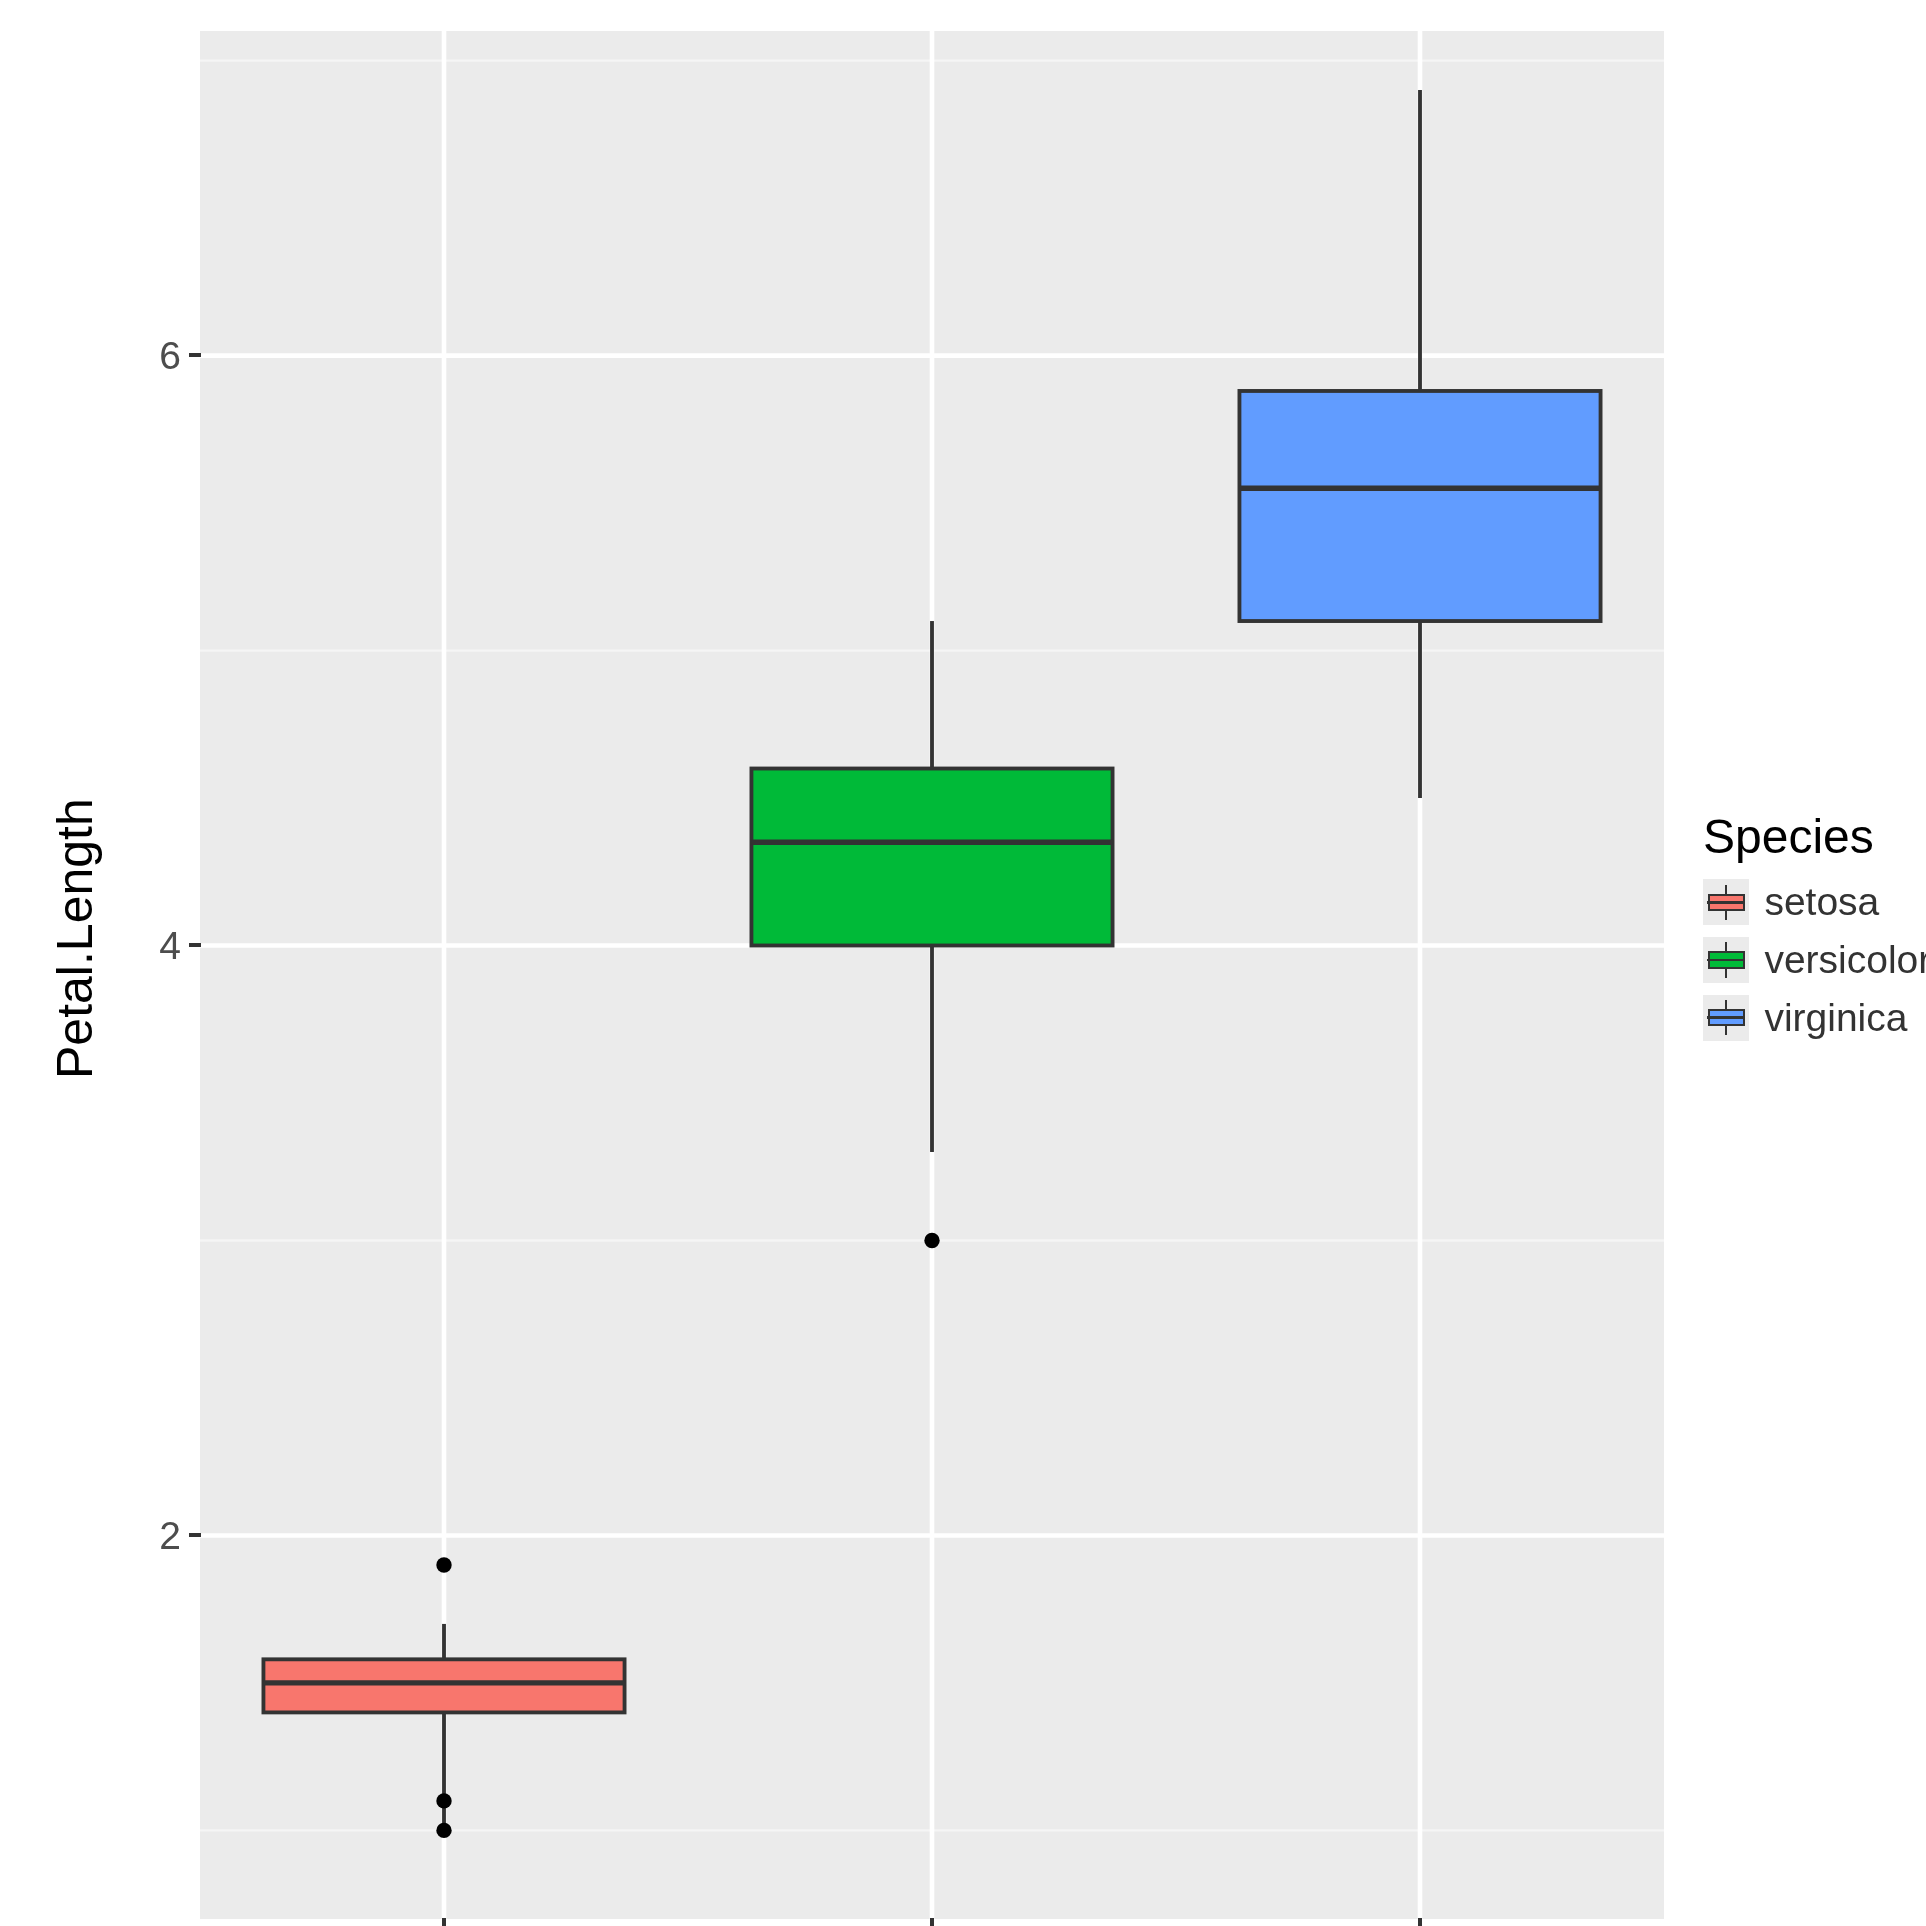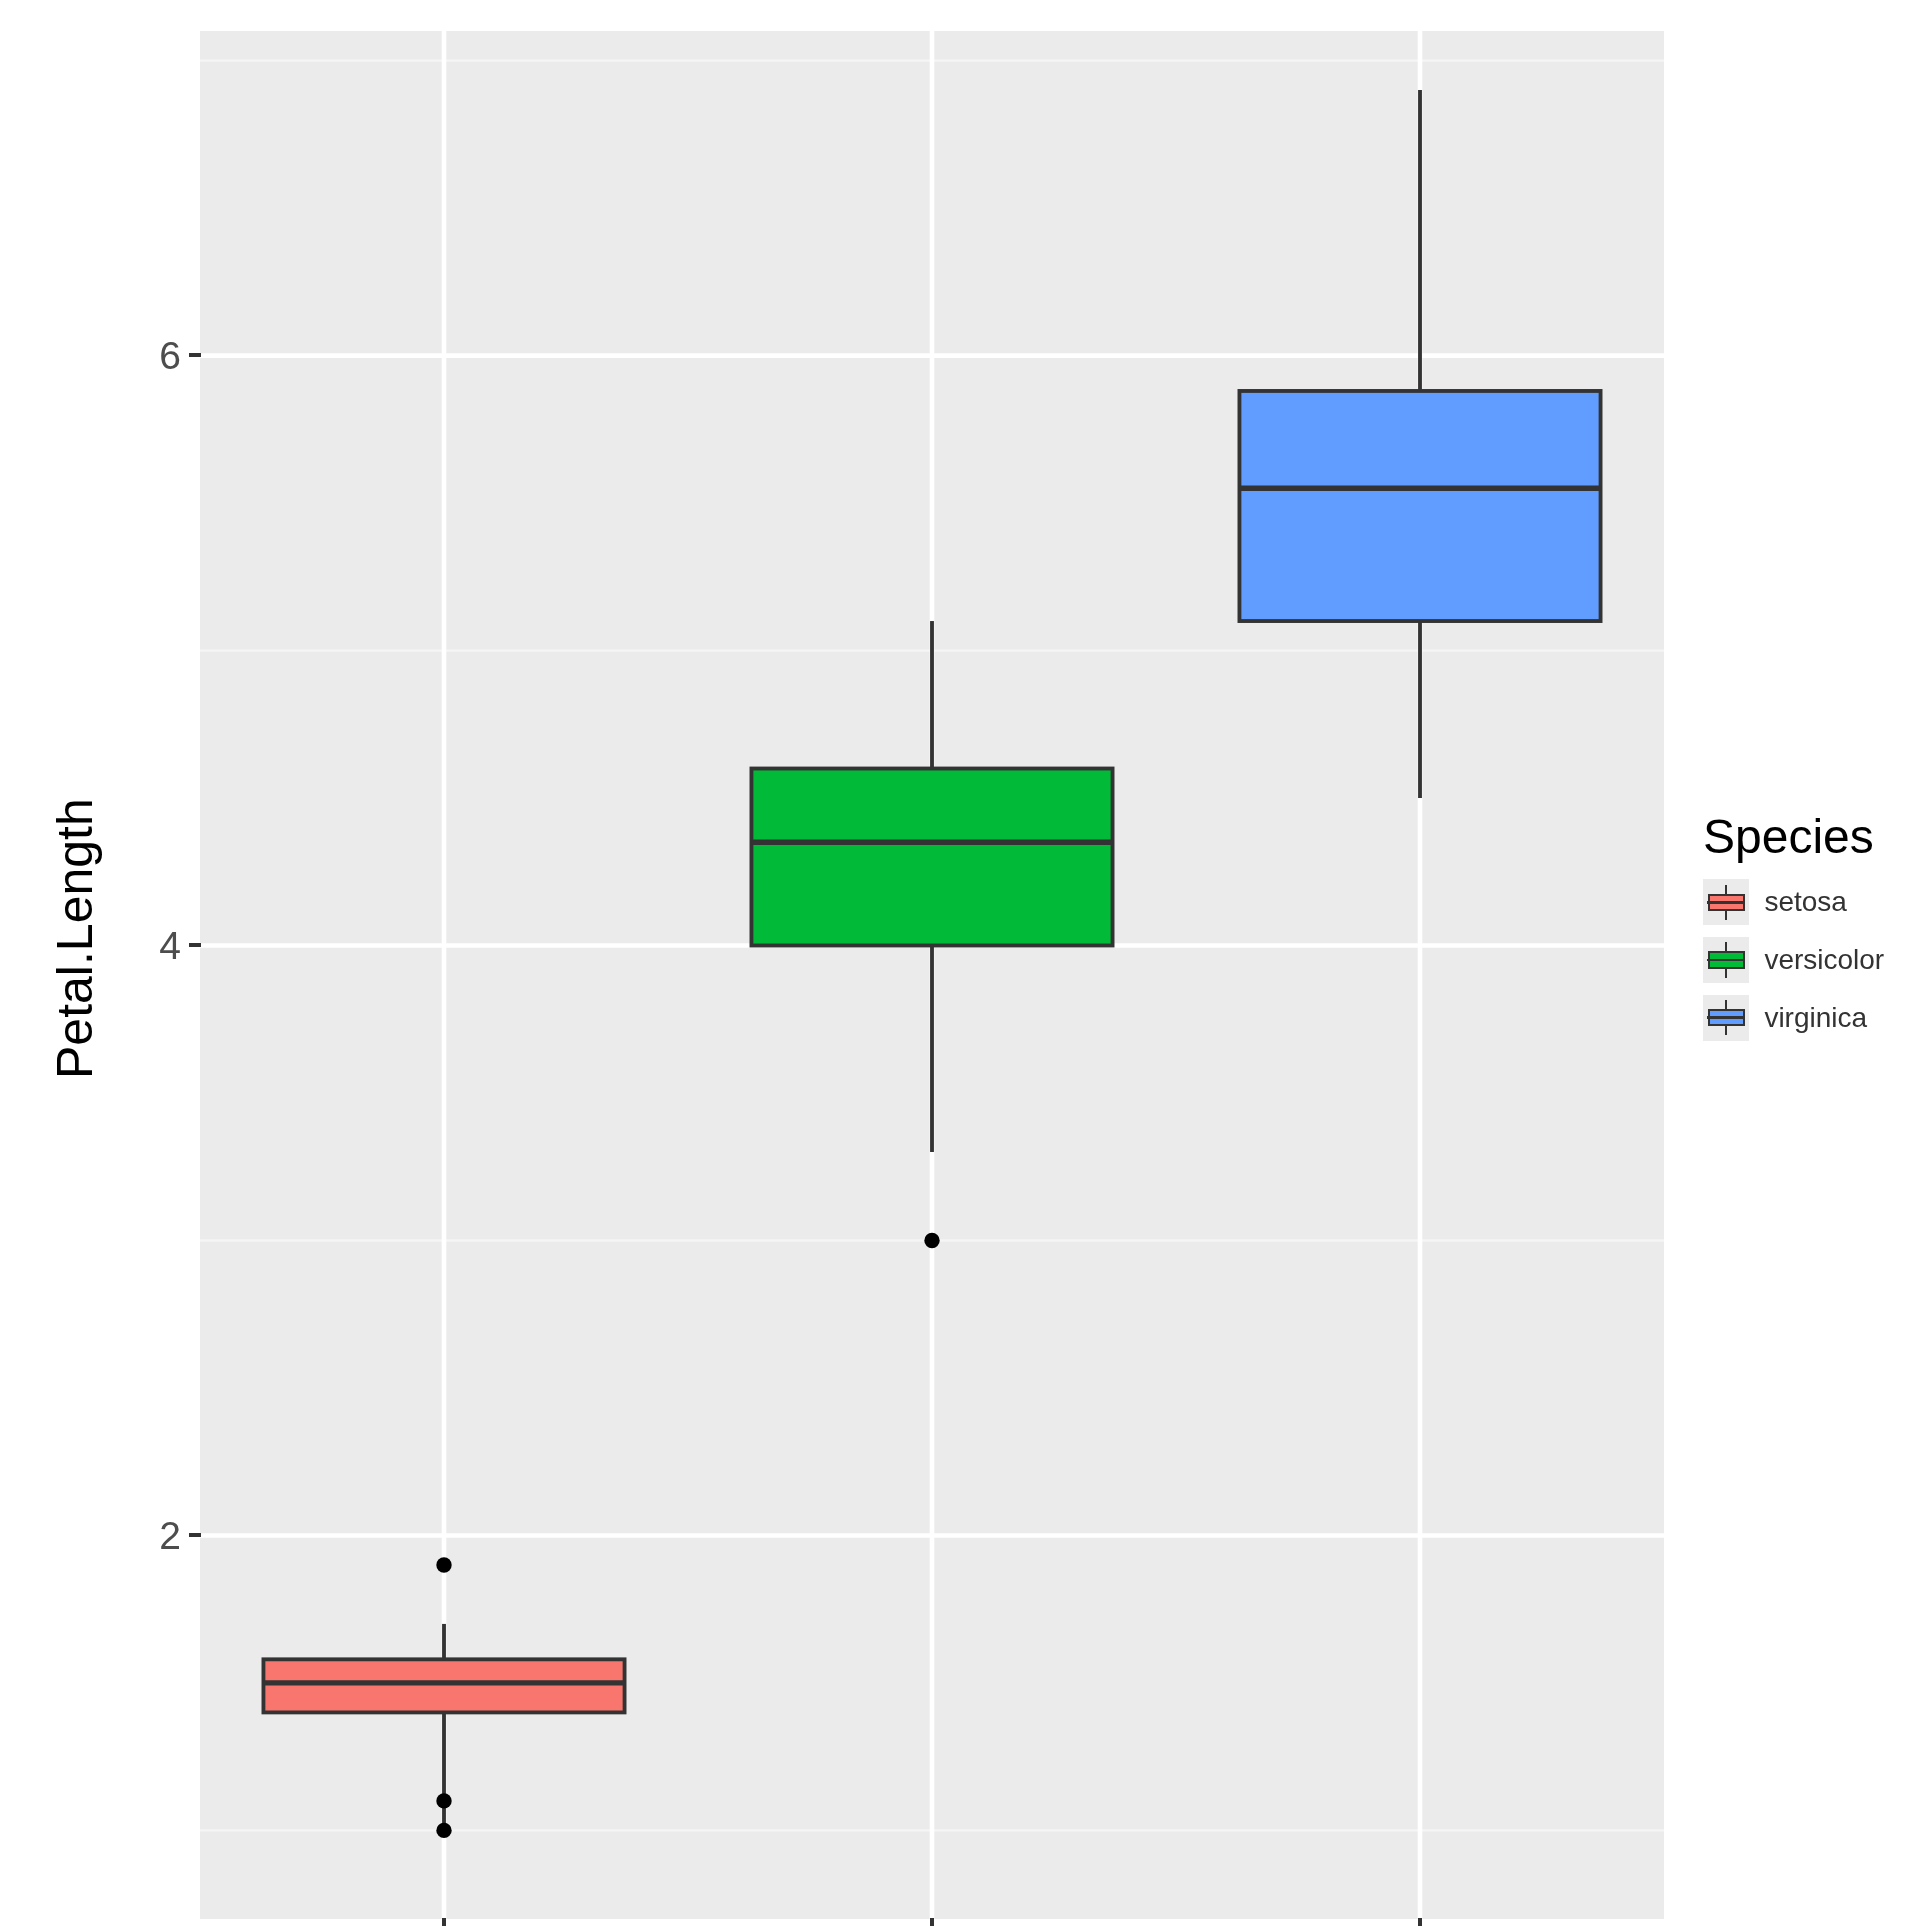--- a/index.html
+++ b/index.html
@@ -75,21 +75,21 @@
     background: #333333;
   }
   .legend-key .mini-whisker {
     position: absolute;
     left: 50%;
     width: 2.3px;
     margin-left: -1.2px;
     background: #333333;
   }
   .legend-label {
-    font-size: 28px;
+    font-size: 39px;
     color: #333333;
   }
   svg { display: block; }
 </style>
 </head>
 <body>
 
 <div class="chart-wrap">
 
   <div class="y-axis-title" style="left:46px; top:1079px;">

